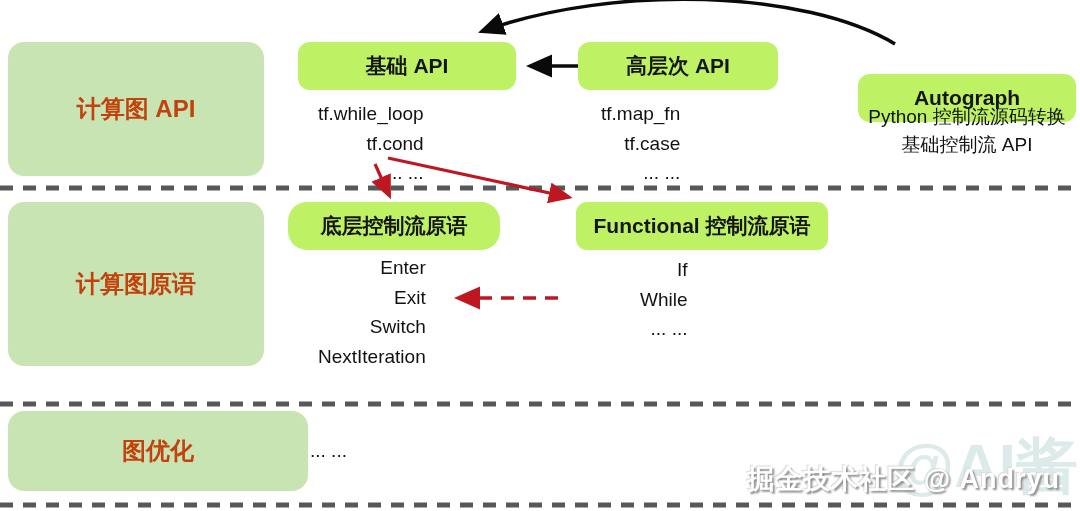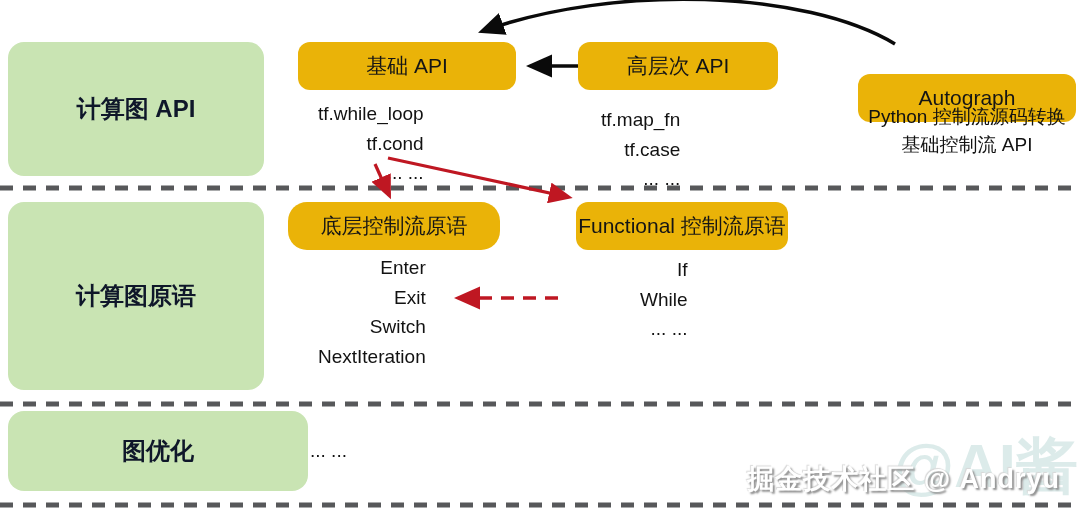--- a/index.html
+++ b/index.html
@@ -9,29 +9,29 @@
     background:#ffffff;
     overflow:hidden;
     font-family:"Liberation Sans","DejaVu Sans",sans-serif;
     color:#111;
   }
   .green-box{
     position:absolute;
     background:#c9e4b3;
     border-radius:16px;
     display:flex;align-items:center;justify-content:center;
-    font-weight:bold;font-size:24px;color:#0f172a;
+    font-weight:bold;font-size:24px;color:#c2410c;
   }
   .orange-box{
     position:absolute;
-    background:#eab308;
+    background:#bef264;
     border-radius:12px;
     height:48px;
     display:flex;align-items:center;justify-content:center;
-    font-size:21px;font-weight:400;color:#151515;
+    font-size:21px;font-weight:700;color:#151515;
   }
   .item-list{
     position:absolute;
     list-style:none;margin:0;padding:0;
     font-size:19px;color:#121212;text-align:right;
   }
   .item-list li{line-height:29.5px;}
   .autograph-desc{
     position:absolute;
     text-align:center;
@@ -64,21 +64,21 @@
 </head>
 <body>
 
 <div class="canvas">
 
   <div class="wm-faint">@AI酱</div>
 
   <div class="green-box" style="left:8px;top:42px;width:256px;height:134px;">
     <span>计算图 API</span>
   </div>
-  <div class="green-box" style="left:8px;top:202px;width:256px;height:188px;">
+  <div class="green-box" style="left:8px;top:202px;width:256px;height:164px;">
     <span>计算图原语</span>
   </div>
   <div class="green-box" style="left:8px;top:411px;width:300px;height:80px;">
     <span>图优化</span>
   </div>
 
   <div class="orange-box" style="left:298px;top:42px;width:218px;">
     <span>基础 API</span>
   </div>
   <div class="orange-box" style="left:578px;top:42px;width:200px;">
@@ -86,34 +86,34 @@
   </div>
   <div class="orange-box" style="left:858px;top:42px;width:218px;margin-top:32px;">
     <span>Autograph</span>
   </div>
 
   <ul class="item-list" style="left:318px;top:99px;">
     <li>tf.while_loop</li>
     <li>tf.cond</li>
     <li>... ...</li>
   </ul>
-  <ul class="item-list" style="left:601px;top:99px;margin-top:6px;">
+  <ul class="item-list" style="left:601px;top:99px;">
     <li>tf.map_fn</li>
     <li>tf.case</li>
     <li>... ...</li>
   </ul>
   <div class="autograph-desc" style="left:846px;top:103px;width:242px;">
     <div>Python 控制流源码转换</div>
     <div>基础控制流 API</div>
   </div>
 
   <div class="orange-box" style="left:288px;top:202px;width:212px;border-radius:19px;">
     <span>底层控制流原语</span>
   </div>
-  <div class="orange-box" style="left:576px;top:202px;width:212px;">
+  <div class="orange-box" style="left:576px;top:202px;width:252px;border-radius:11px;">
     <span>Functional 控制流原语</span>
   </div>
 
   <ul class="item-list" style="left:318px;top:253px;">
     <li>Enter</li>
     <li>Exit</li>
     <li>Switch</li>
     <li>NextIteration</li>
   </ul>
   <ul class="item-list" style="left:600px;top:255px;margin-left:40px;">

